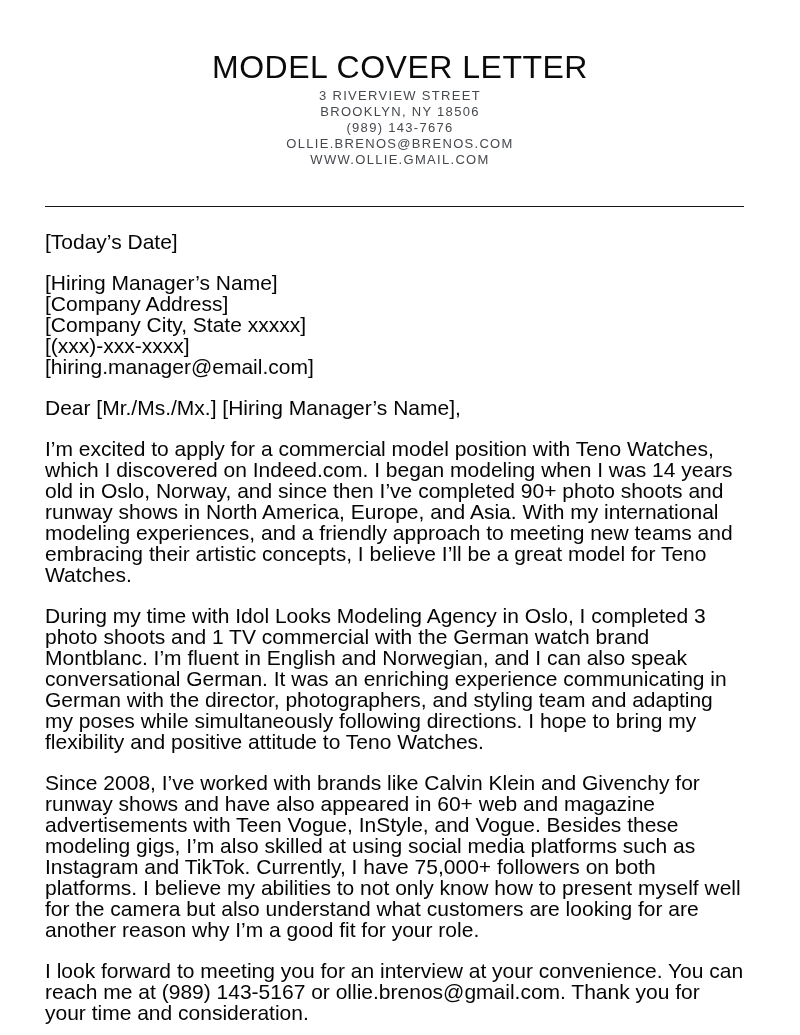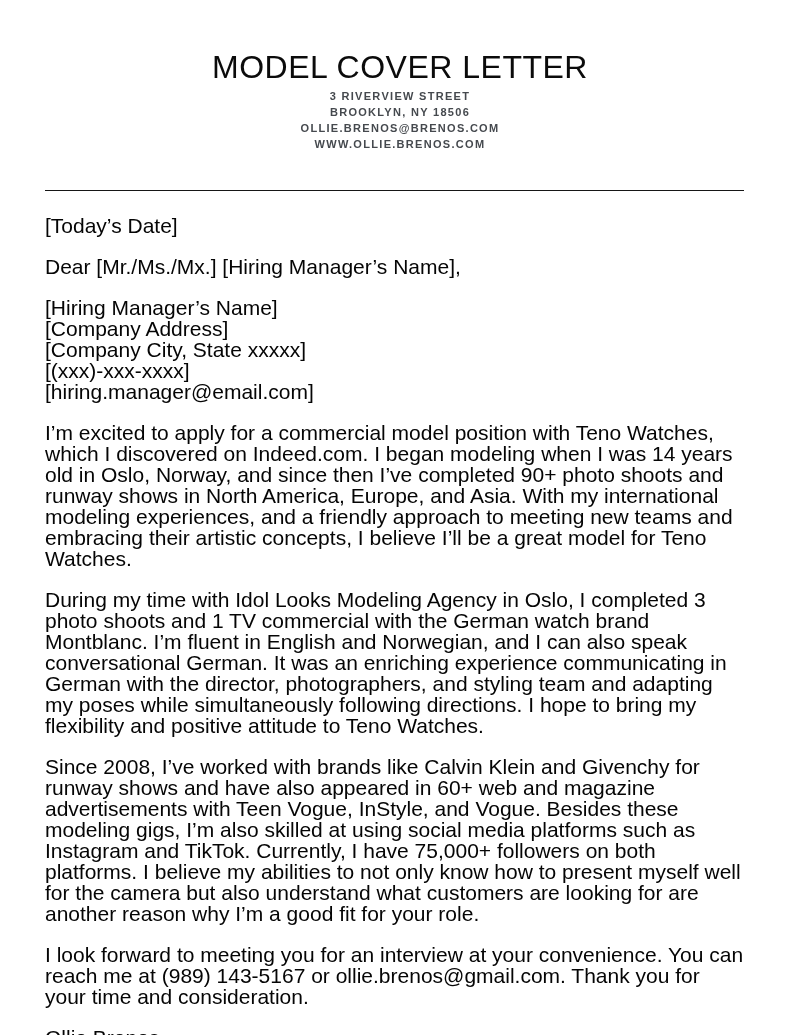--- a/index.html
+++ b/index.html
@@ -21,22 +21,22 @@
   .letter-header { text-align: center; }
   .title {
     font-size: 32px;
     font-weight: 400;
     letter-spacing: 0.5px;
     color: #0b0b0b;
     line-height: 34px;
   }
   .contact { margin-top: 4px; }
   .contact-line {
-    font-size: 11px;
-    font-weight: 700;
+    font-size: 13px;
+    font-weight: 400;
     letter-spacing: 1.3px;
     color: #45494e;
     line-height: 16px;
   }
   .divider {
     border: none;
     border-top: 1.6px solid #161616;
     width: 699px;
     margin-top: 38px;
   }
@@ -54,40 +54,41 @@
 </head>
 <body>
 
 <div class="page">
 
   <header class="letter-header">
     <h1 class="title">MODEL COVER LETTER</h1>
     <div class="contact">
       <div class="contact-line">3 RIVERVIEW STREET</div>
       <div class="contact-line">BROOKLYN, NY 18506</div>
+      <div class="contact-line">(989) 143-7676</div>
       <div class="contact-line">OLLIE.BRENOS@BRENOS.COM</div>
-      <div class="contact-line">WWW.OLLIE.BRENOS.COM</div>
+      <div class="contact-line">WWW.OLLIE.GMAIL.COM</div>
     </div>
   </header>
 
   <hr class="divider">
 
   <main class="letter-body">
 
     <div class="block">[Today’s Date]</div>
 
-    <div class="block">Dear [Mr./Ms./Mx.] [Hiring Manager’s Name],</div>
-
     <div class="block">
       <div class="line">[Hiring Manager’s Name]</div>
       <div class="line">[Company Address]</div>
       <div class="line">[Company City, State xxxxx]</div>
       <div class="line">[(xxx)-xxx-xxxx]</div>
       <div class="line">[hiring.manager@email.com]</div>
     </div>
+
+    <div class="block">Dear [Mr./Ms./Mx.] [Hiring Manager’s Name],</div>
 
     <p class="block">I’m excited to apply for a commercial model position with Teno Watches, which I discovered on Indeed.com. I began modeling when I was 14 years old in Oslo, Norway, and since then I’ve completed 90+ photo shoots and runway shows in North America, Europe, and Asia. With my international modeling experiences, and a friendly approach to meeting new teams and embracing their artistic concepts, I believe I’ll be a great model for Teno Watches.</p>
     <p class="block">During my time with Idol Looks Modeling Agency in Oslo, I completed 3 photo shoots and 1 TV commercial with the German watch brand Montblanc. I’m fluent in English and Norwegian, and I can also speak conversational German. It was an enriching experience communicating in German with the director, photographers, and styling team and adapting my poses while simultaneously following directions. I hope to bring my flexibility and positive attitude to Teno Watches.</p>
     <p class="block">Since 2008, I’ve worked with brands like Calvin Klein and Givenchy for runway shows and have also appeared in 60+ web and magazine advertisements with Teen Vogue, InStyle, and Vogue. Besides these modeling gigs, I’m also skilled at using social media platforms such as Instagram and TikTok. Currently, I have 75,000+ followers on both platforms. I believe my abilities to not only know how to present myself well for the camera but also understand what customers are looking for are another reason why I’m a good fit for your role.</p>
     <p class="block">I look forward to meeting you for an interview at your convenience. You can reach me at (989) 143-5167 or ollie.brenos@gmail.com. Thank you for your time and consideration.</p>
 
     <div class="block">Ollie Brenos</div>
 
   </main>
 

